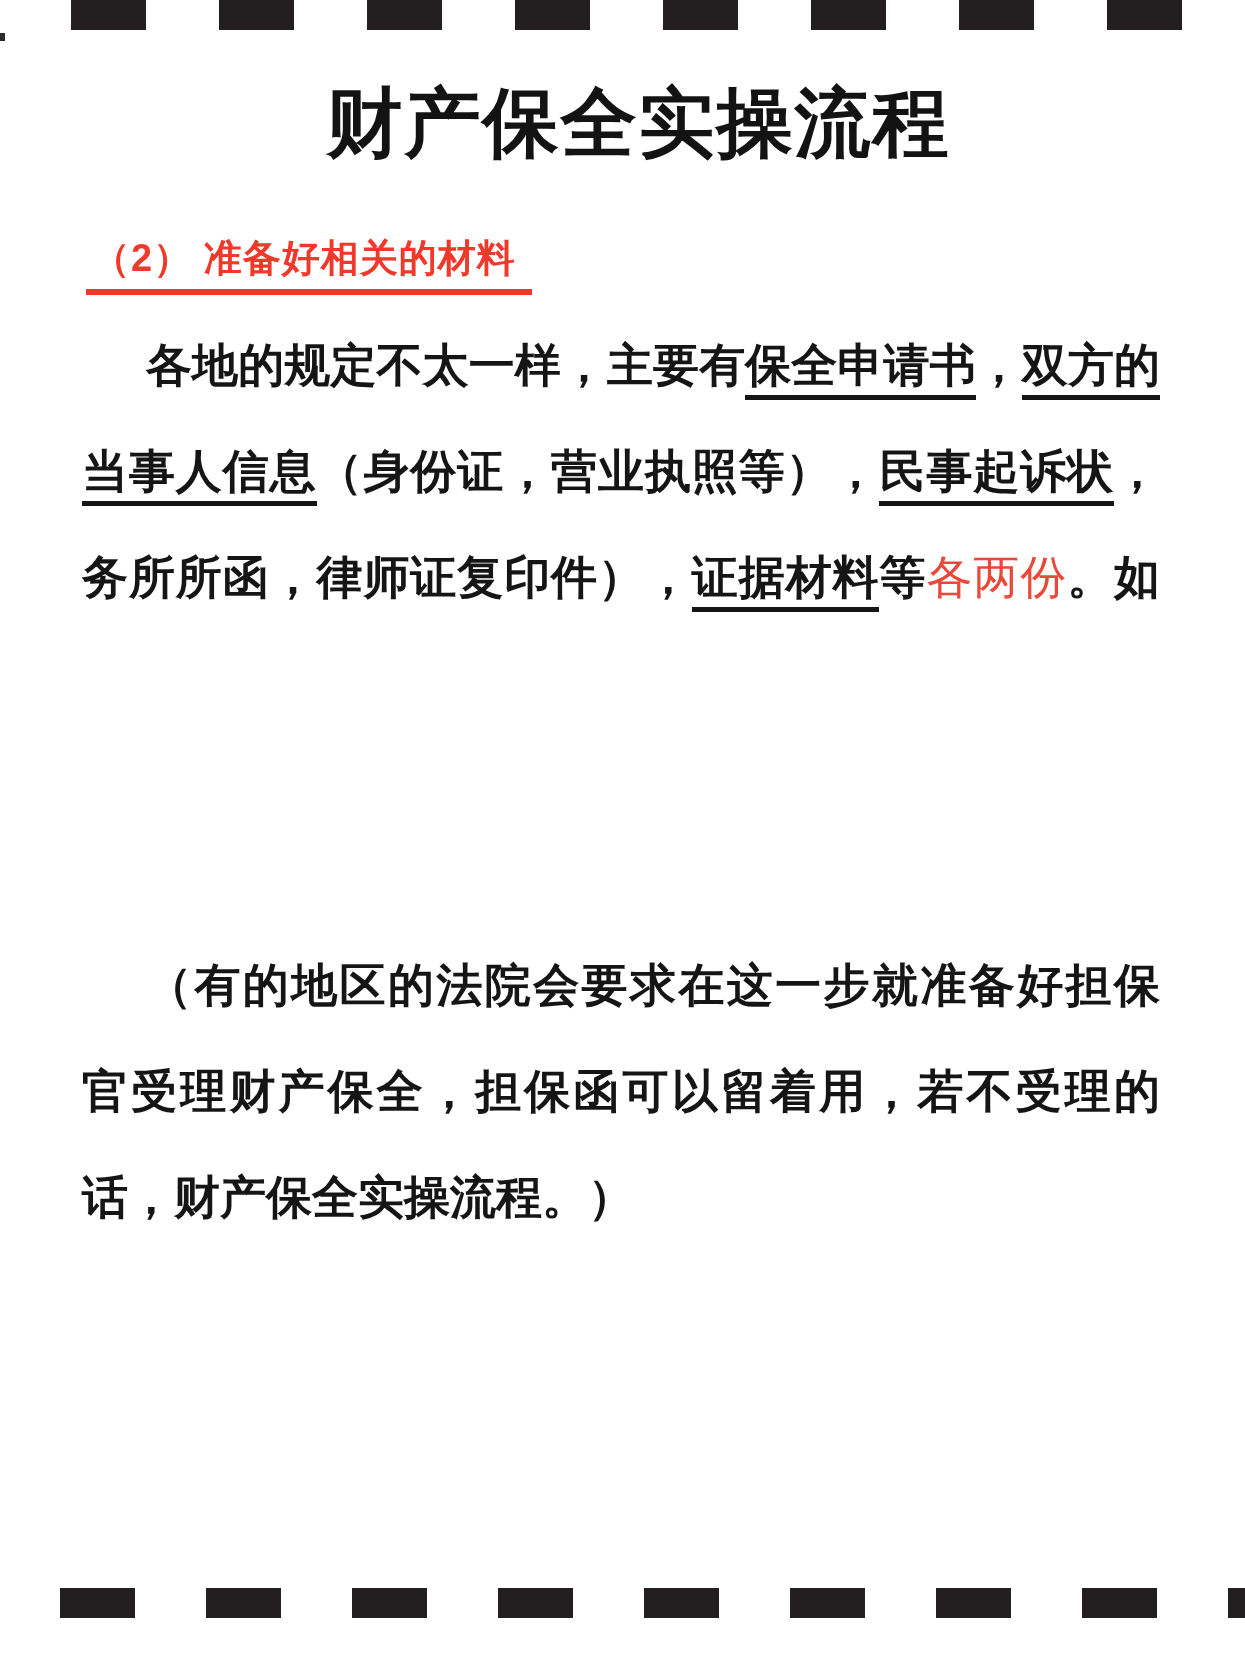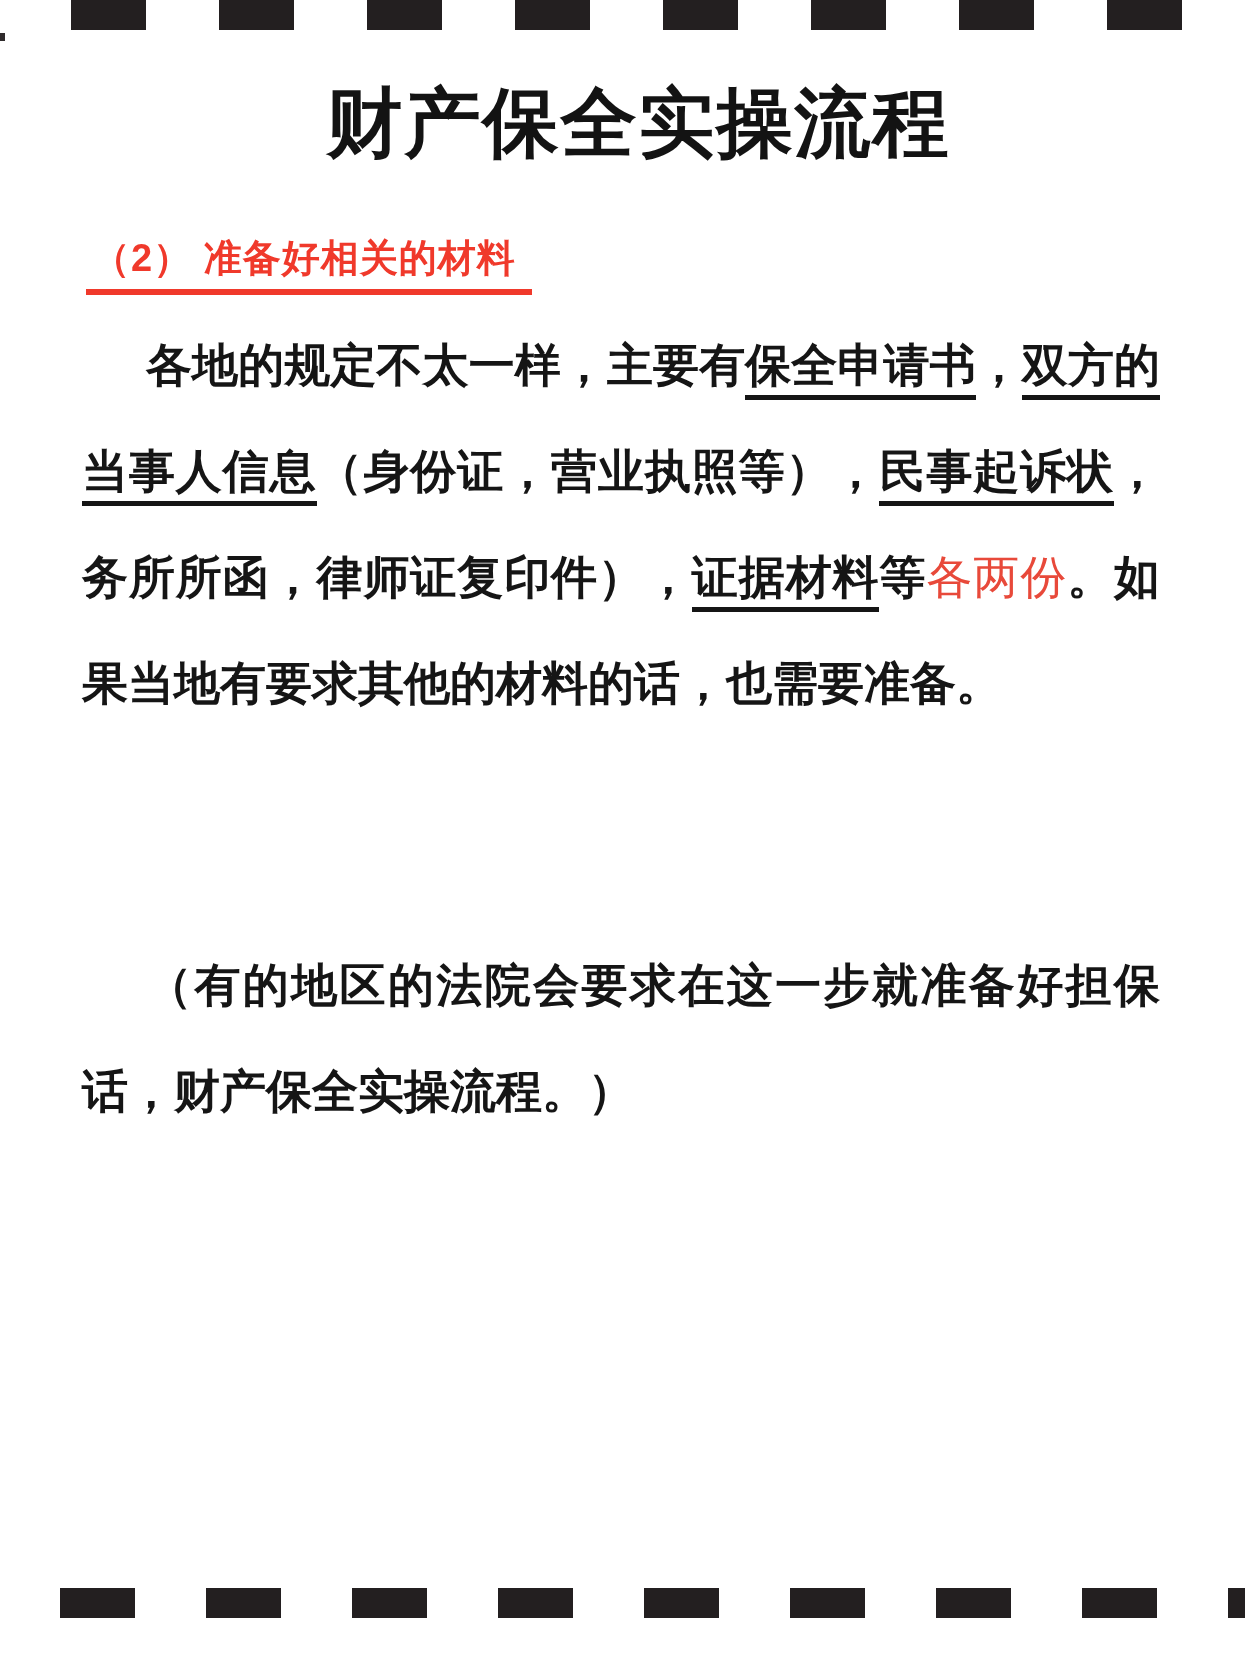--- a/index.html
+++ b/index.html
@@ -75,25 +75,25 @@
   <div class="speck"></div>
 
   <h1 class="title">财产保全实操流程</h1>
 
   <h2 class="heading">（2） 准备好相关的材料</h2>
 
   <div class="para para1">
       <div class="line indent"><span class="seg-n">各地的规定不太一样，主要有</span><span class="seg-bu">保全申请书</span><span class="seg-b">，</span><span class="seg-bu">双方的</span></div>
       <div class="line"><span class="seg-bu">当事人信息</span><span class="seg-n">（身份证，营业执照等），</span><span class="seg-bu">民事起诉状</span><span class="seg-b">，</span></div>
       <div class="line"><span class="seg-n">务所所函，律师证复印件），</span><span class="seg-bu">证据材料</span><span class="seg-n">等</span><span class="seg-red">各两份</span><span class="seg-n">。如</span></div>
-      <div class="line last"><span class="seg-n">果当地有要求其他的材料的话，也需要准备。</span></div>
     </div>
 
   <div class="para para2">
       <div class="line indent"><span class="seg-n">（有的地区的法院会要求在这一步就准备好担保</span></div>
+      <div class="line"><span class="seg-n">官受理财产保全，担保函可以留着用，若不受理的</span></div>
       <div class="line last"><span class="seg-n">话，财产保全实操流程。）</span></div>
     </div>
 
   <div class="dash-row bottom">
       <div class="dash"></div>
       <div class="dash"></div>
       <div class="dash"></div>
       <div class="dash"></div>
       <div class="dash"></div>
       <div class="dash"></div>

